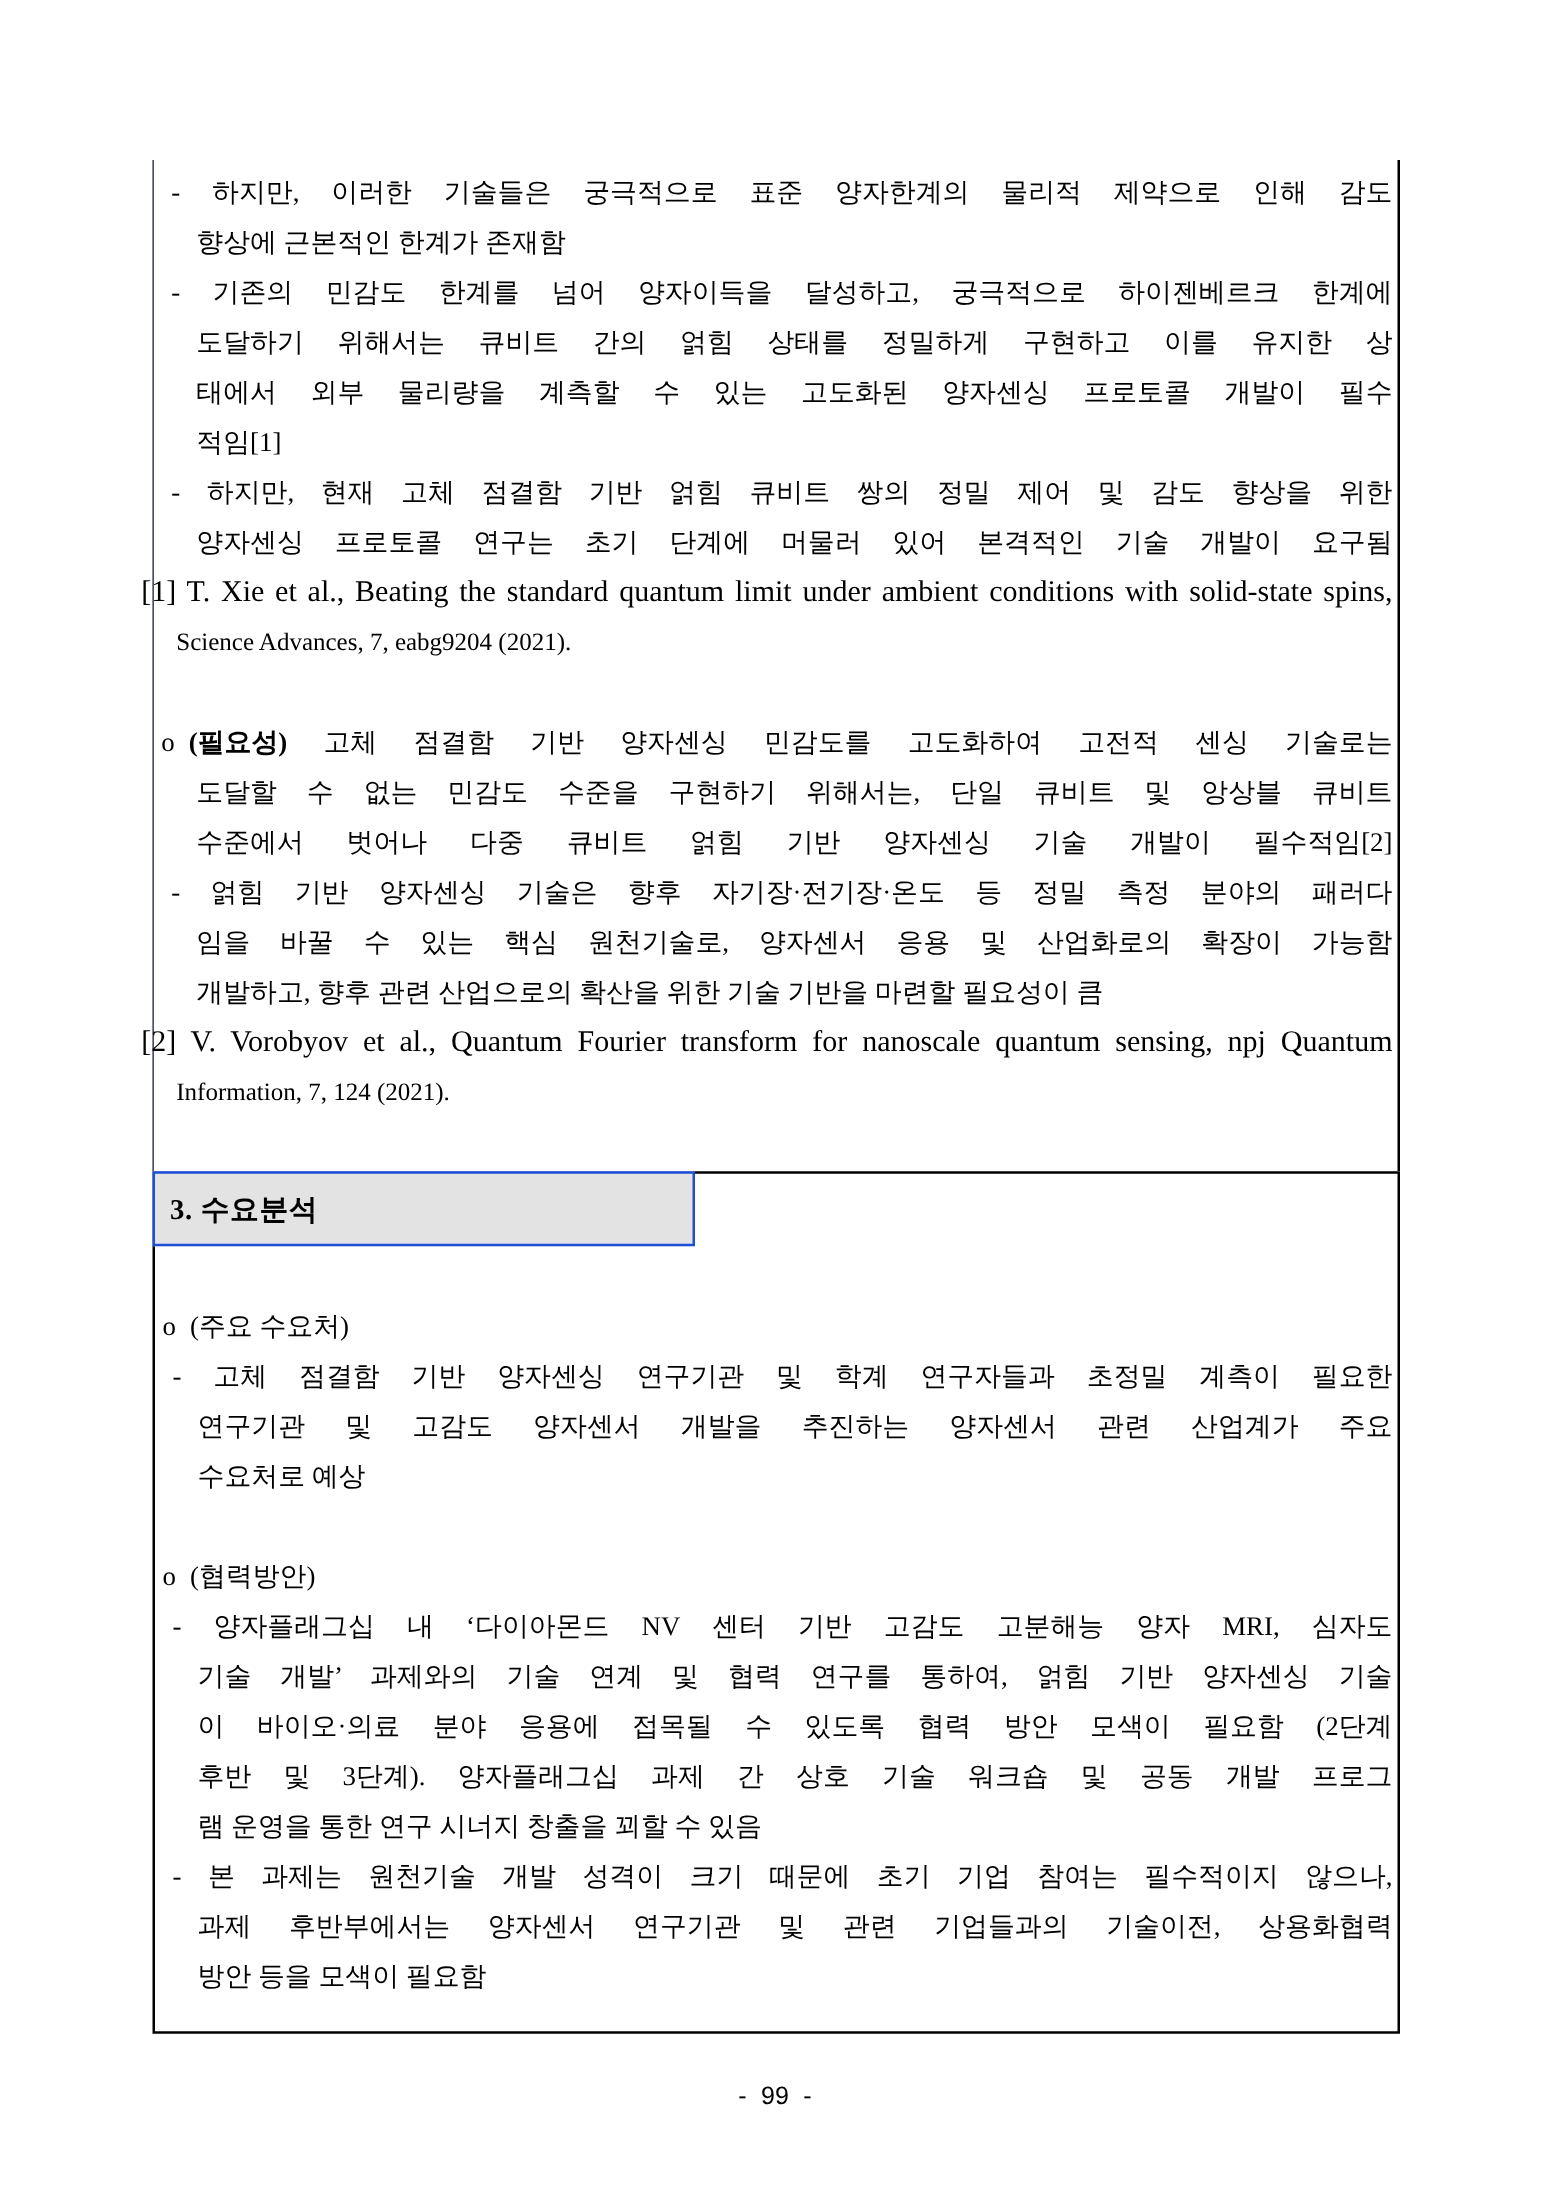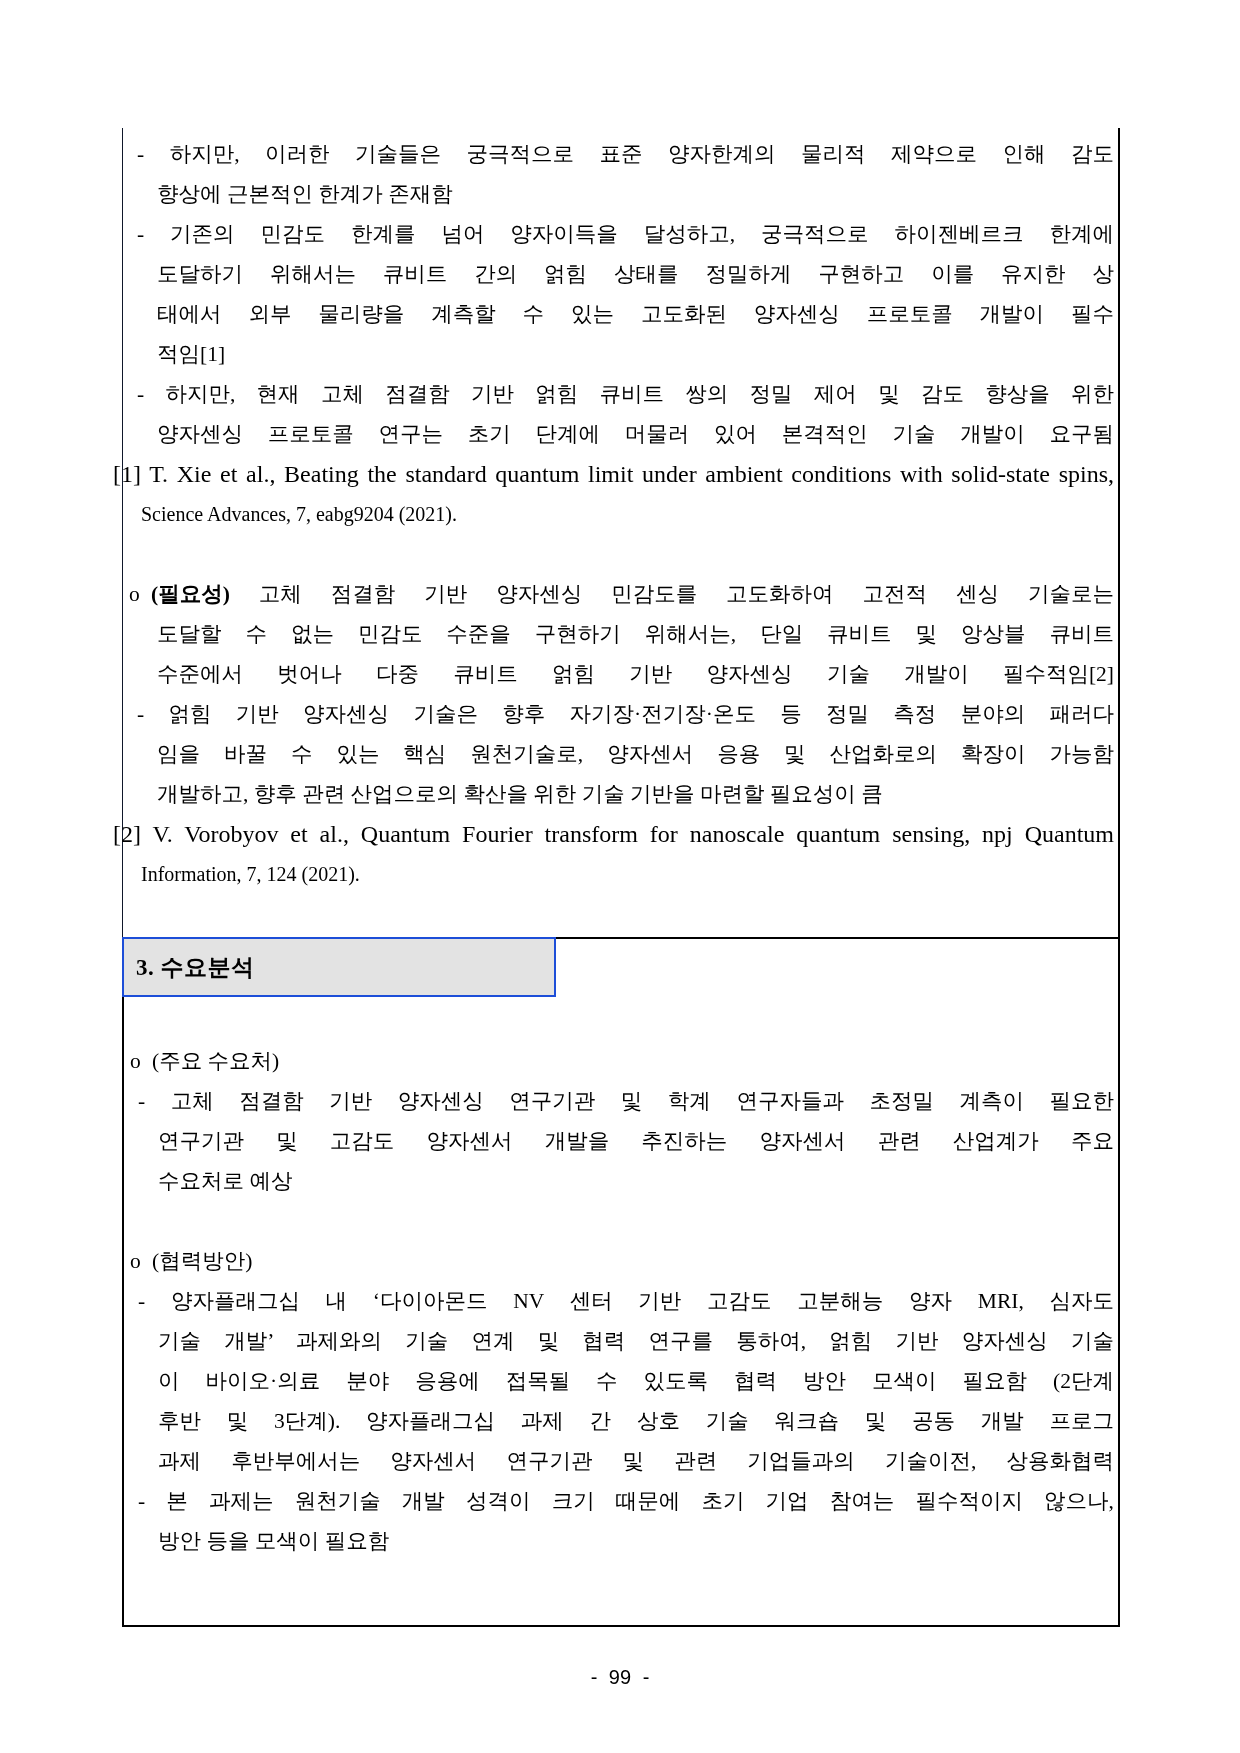--- a/index.html
+++ b/index.html
@@ -81,20 +81,21 @@
       <div class="row circle"><span class="bullet">o</span><span>(주요 수요처)</span></div>
       <div class="row dash j"><span>- 고체 점결함 기반 양자센싱 연구기관 및 학계 연구자들과 초정밀 계측이 필요한</span></div>
       <div class="row cont j"><span>연구기관 및 고감도 양자센서 개발을 추진하는 양자센서 관련 산업계가 주요</span></div>
       <div class="row cont"><span>수요처로 예상</span></div>
       <div class="row blank"></div>
       <div class="row circle"><span class="bullet">o</span><span>(협력방안)</span></div>
       <div class="row dash j"><span>- 양자플래그십 내 ‘다이아몬드 NV 센터 기반 고감도 고분해능 양자 MRI, 심자도</span></div>
       <div class="row cont j"><span>기술 개발’ 과제와의 기술 연계 및 협력 연구를 통하여, 얽힘 기반 양자센싱 기술</span></div>
       <div class="row cont j"><span>이 바이오·의료 분야 응용에 접목될 수 있도록 협력 방안 모색이 필요함 (2단계</span></div>
       <div class="row cont j"><span>후반 및 3단계). 양자플래그십 과제 간 상호 기술 워크숍 및 공동 개발 프로그</span></div>
+      <div class="row cont"><span>램 운영을 통한 연구 시너지 창출을 꾀할 수 있음</span></div>
+      <div class="row dash j"><span>- 본 과제는 원천기술 개발 성격이 크기 때문에 초기 기업 참여는 필수적이지 않으나,</span></div>
       <div class="row cont j"><span>과제 후반부에서는 양자센서 연구기관 및 관련 기업들과의 기술이전, 상용화협력</span></div>
-      <div class="row dash j"><span>- 본 과제는 원천기술 개발 성격이 크기 때문에 초기 기업 참여는 필수적이지 않으나,</span></div>
       <div class="row cont"><span>방안 등을 모색이 필요함</span></div>
     </div>
 
   <div id="page-number">- 99 -</div>
 
 </div>
 
 </body></html>

